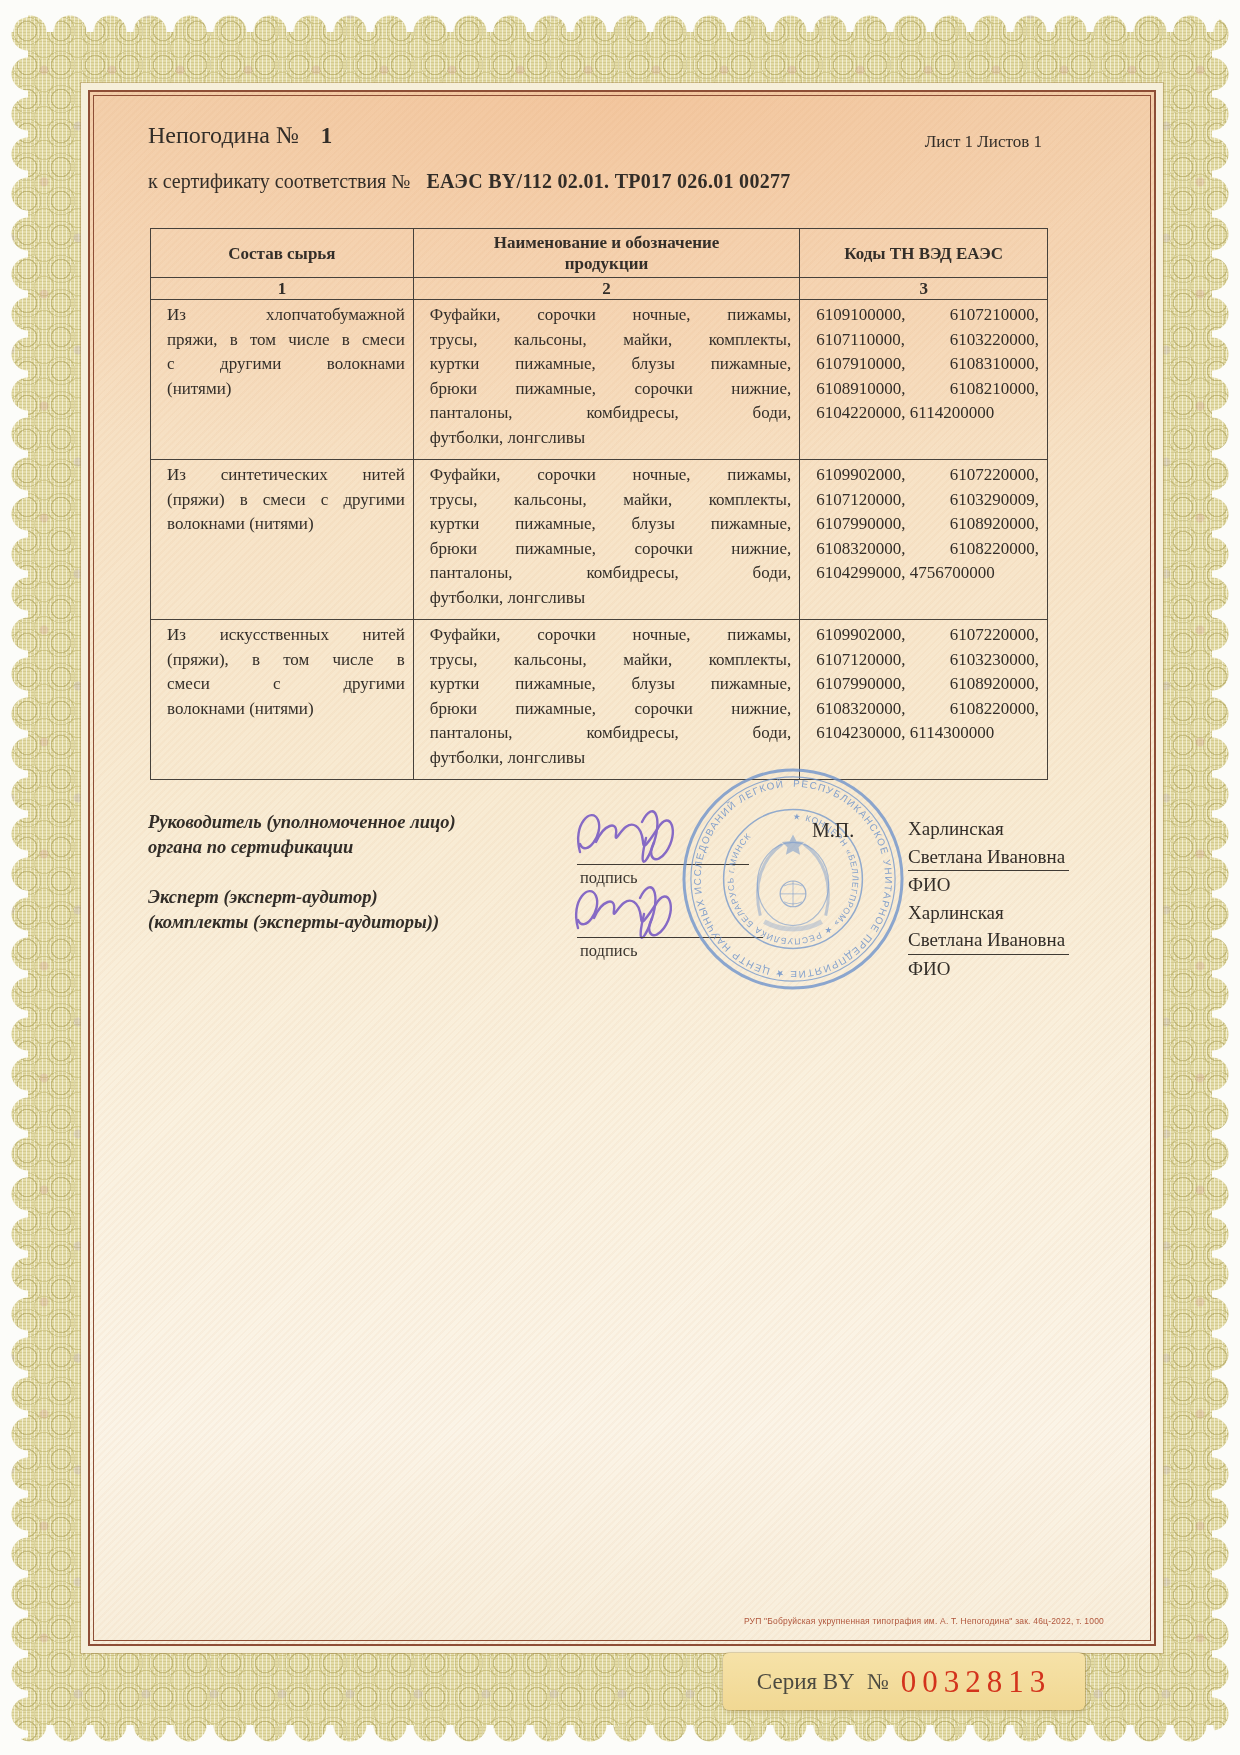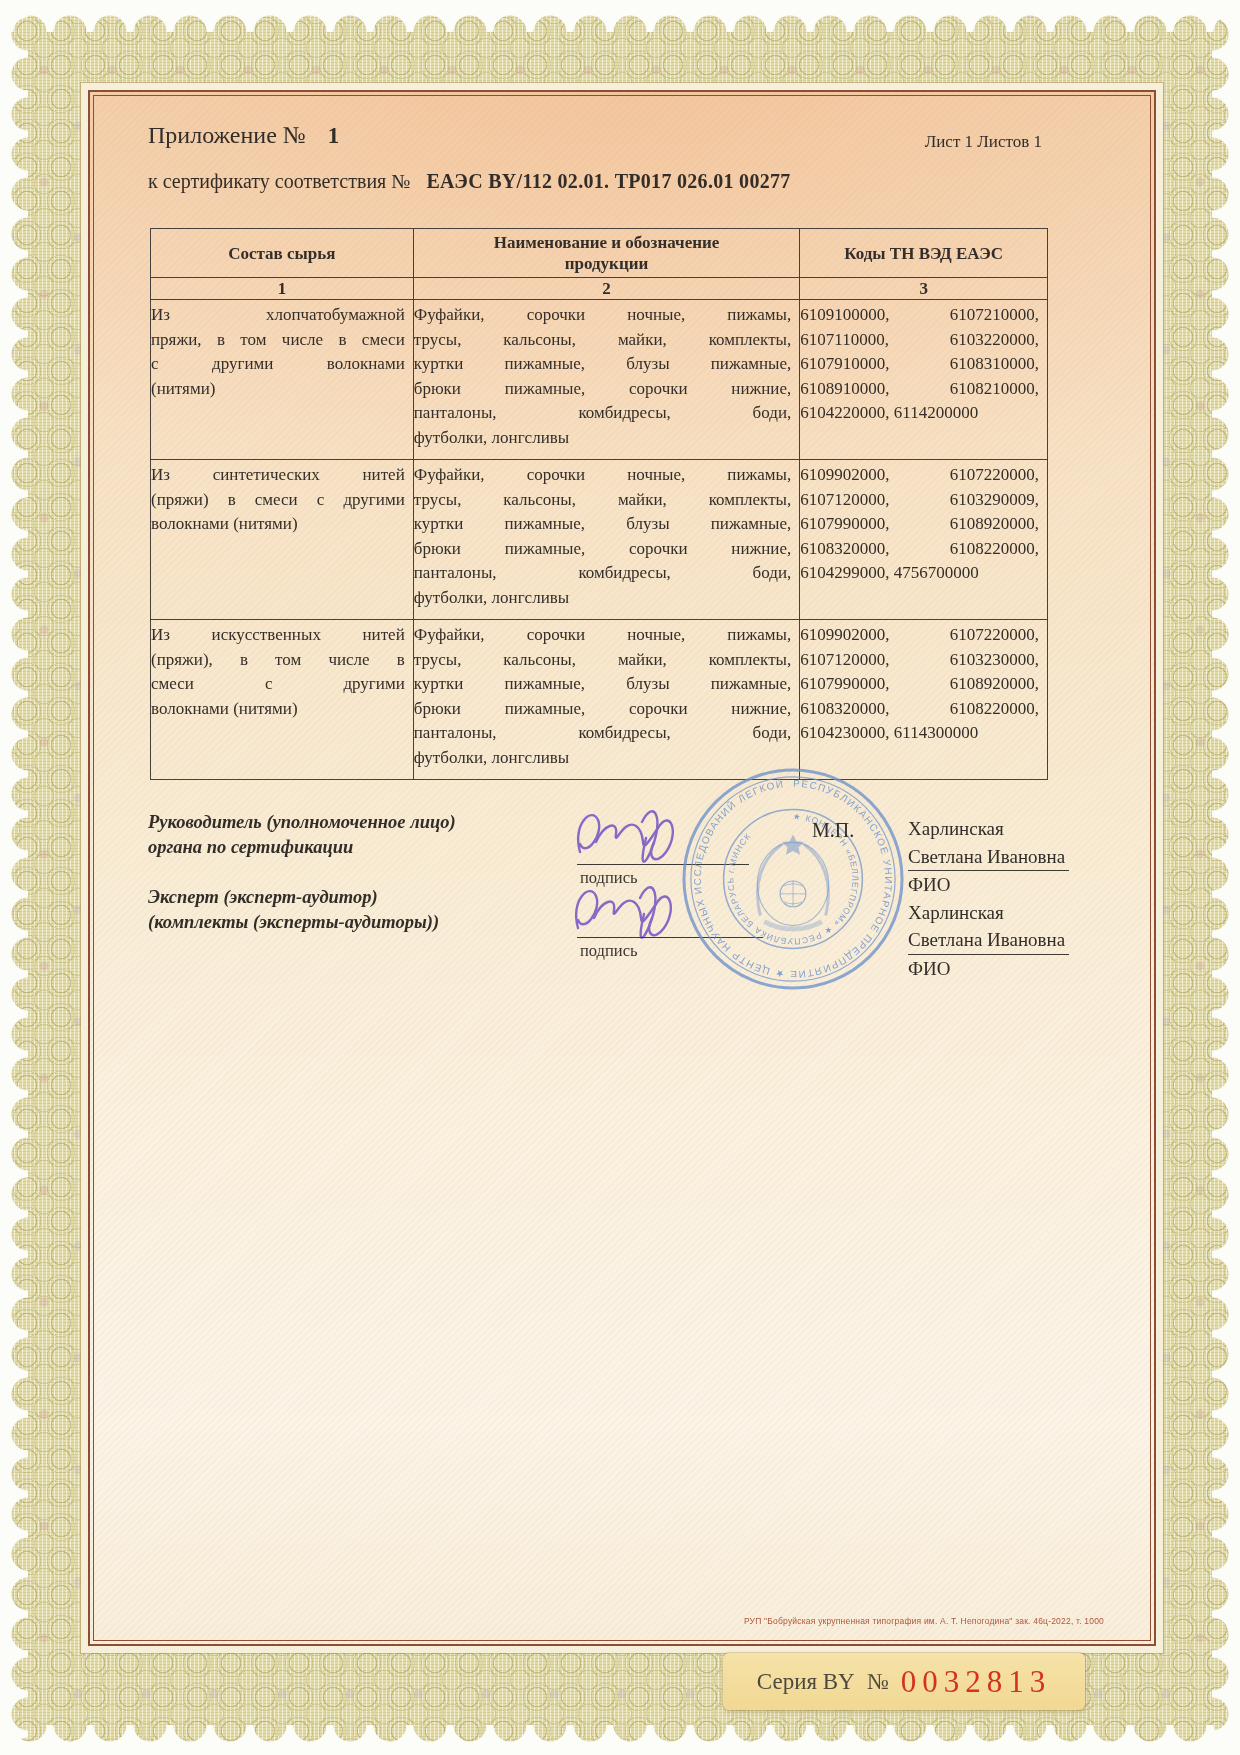--- a/index.html
+++ b/index.html
@@ -52,21 +52,21 @@
   .cert-line{position:absolute;left:58px;top:78px;font-size:20px;}
   .cert-number{font-weight:bold;margin-left:16px;letter-spacing:.3px;}
 
   
   .doc-table{position:absolute;left:60px;top:136px;width:898px;border-collapse:collapse;
     font-size:17px;line-height:24.5px;color:#332e29;}
   .doc-table th,.doc-table td{border:1.5px solid #46413b;}
   .doc-table th{font-weight:bold;text-align:center;vertical-align:middle;padding:3px 6px;
     line-height:21px;white-space:pre-line;}
   .num-row td{font-weight:bold;text-align:center;padding:0;line-height:21px;font-size:17px;}
-  .body-row td{vertical-align:top;padding:3px 8px 9px 0;}
+  .body-row td{vertical-align:top;padding:3px 8px 9px 16px;}
   .jline{text-align:justify;text-align-last:justify;}
   .jline:last-child{text-align-last:left;}
 
   
   .role{position:absolute;left:58px;width:430px;font-size:18.5px;font-weight:bold;line-height:25px;font-style:italic;}
   .role-head{top:718px;}
   .role-expert{top:793px;}
   .sigline{position:absolute;border-top:1.4px solid #3f3a34;}
   .sigline-1{left:487px;top:772px;width:172px;}
   .sigline-2{left:487px;top:845px;width:186px;}
@@ -100,21 +100,21 @@
 
   <div class="gborder"></div>
   <div class="sc sc-top"></div>
   <div class="sc sc-bottom"></div>
   <div class="sc sc-left"></div>
   <div class="sc sc-right"></div>
 
   <div class="panel">
 
     <div class="appendix-line">
-      <span>Приложение №</span><span class="appendix-number">1</span>
+      <span>Непогодина №</span><span class="appendix-number">1</span>
     </div>
     <div class="sheet-info">Лист 1 Листов 1</div>
 
     <div class="cert-line">
       <span>к сертификату соответствия №</span><span class="cert-number">ЕАЭС BY/112 02.01. ТР017 026.01 00277</span>
     </div>
 
     <table class="doc-table">
       <colgroup>
           <col style="width:263px">

